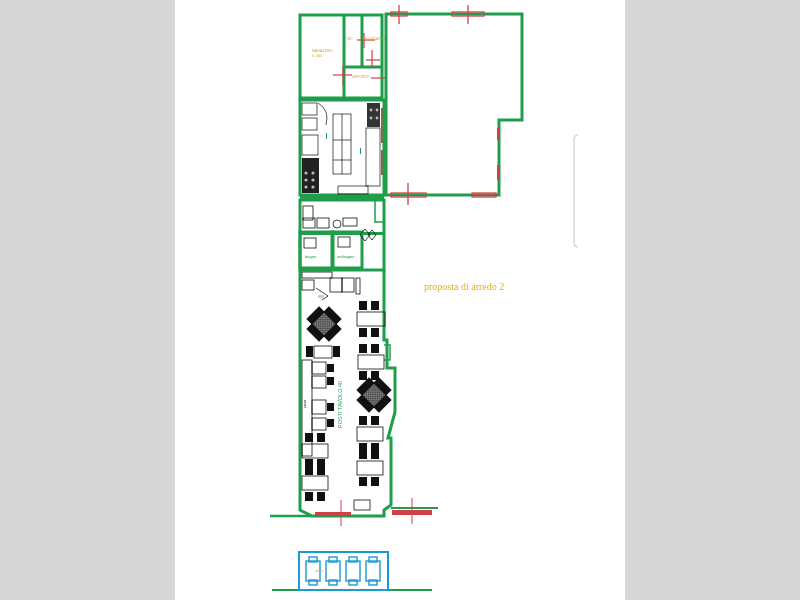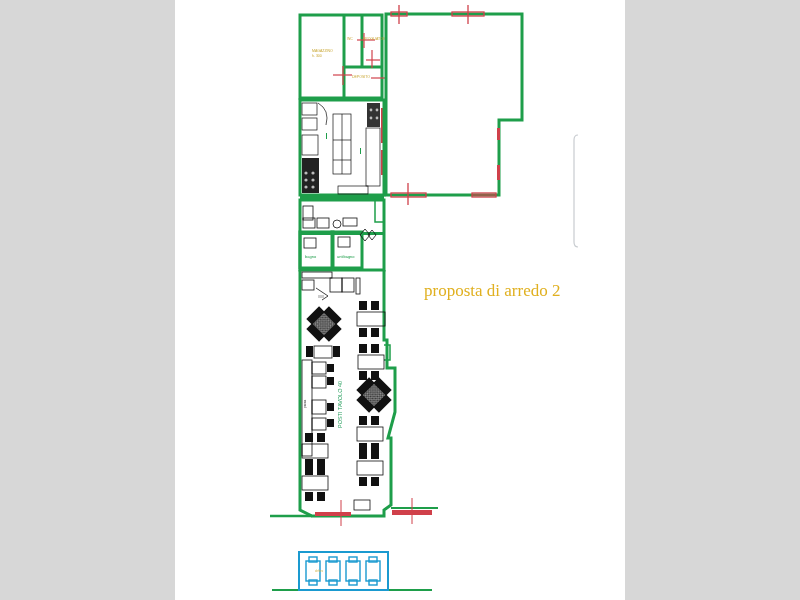--- a/index.html
+++ b/index.html
@@ -1,19 +1,19 @@
 <!DOCTYPE html>
 <html><head>
   <meta charset="utf-8">
   <style>
     html, body { margin: 0; padding: 0; }
     body { width: 800px; height: 600px; background: #d7d7d7; position: relative; overflow: hidden; font-family: "Liberation Serif", serif; }
     .page { position: absolute; left: 175px; top: 0; width: 450px; height: 600px; background: #ffffff; }
     svg { position: absolute; left: 0; top: 0; }
-    .title { position: absolute; left: 424px; top: 281px; font-size: 17px; color: #e0b020; font-family: "Liberation Serif", serif; }
+    .title { position: absolute; left: 424px; top: 281px; font-size: 10px; color: #e0b020; font-family: "Liberation Serif", serif; }
     .lbl { font-family: "Liberation Sans", sans-serif; }
   </style>
 </head>
 <body>
 
 <div class="page"></div>
 
 <svg width="800" height="600" viewBox="0 0 800 600">
   <defs>
     <pattern id="chk" width="3" height="3" patternUnits="userSpaceOnUse">

